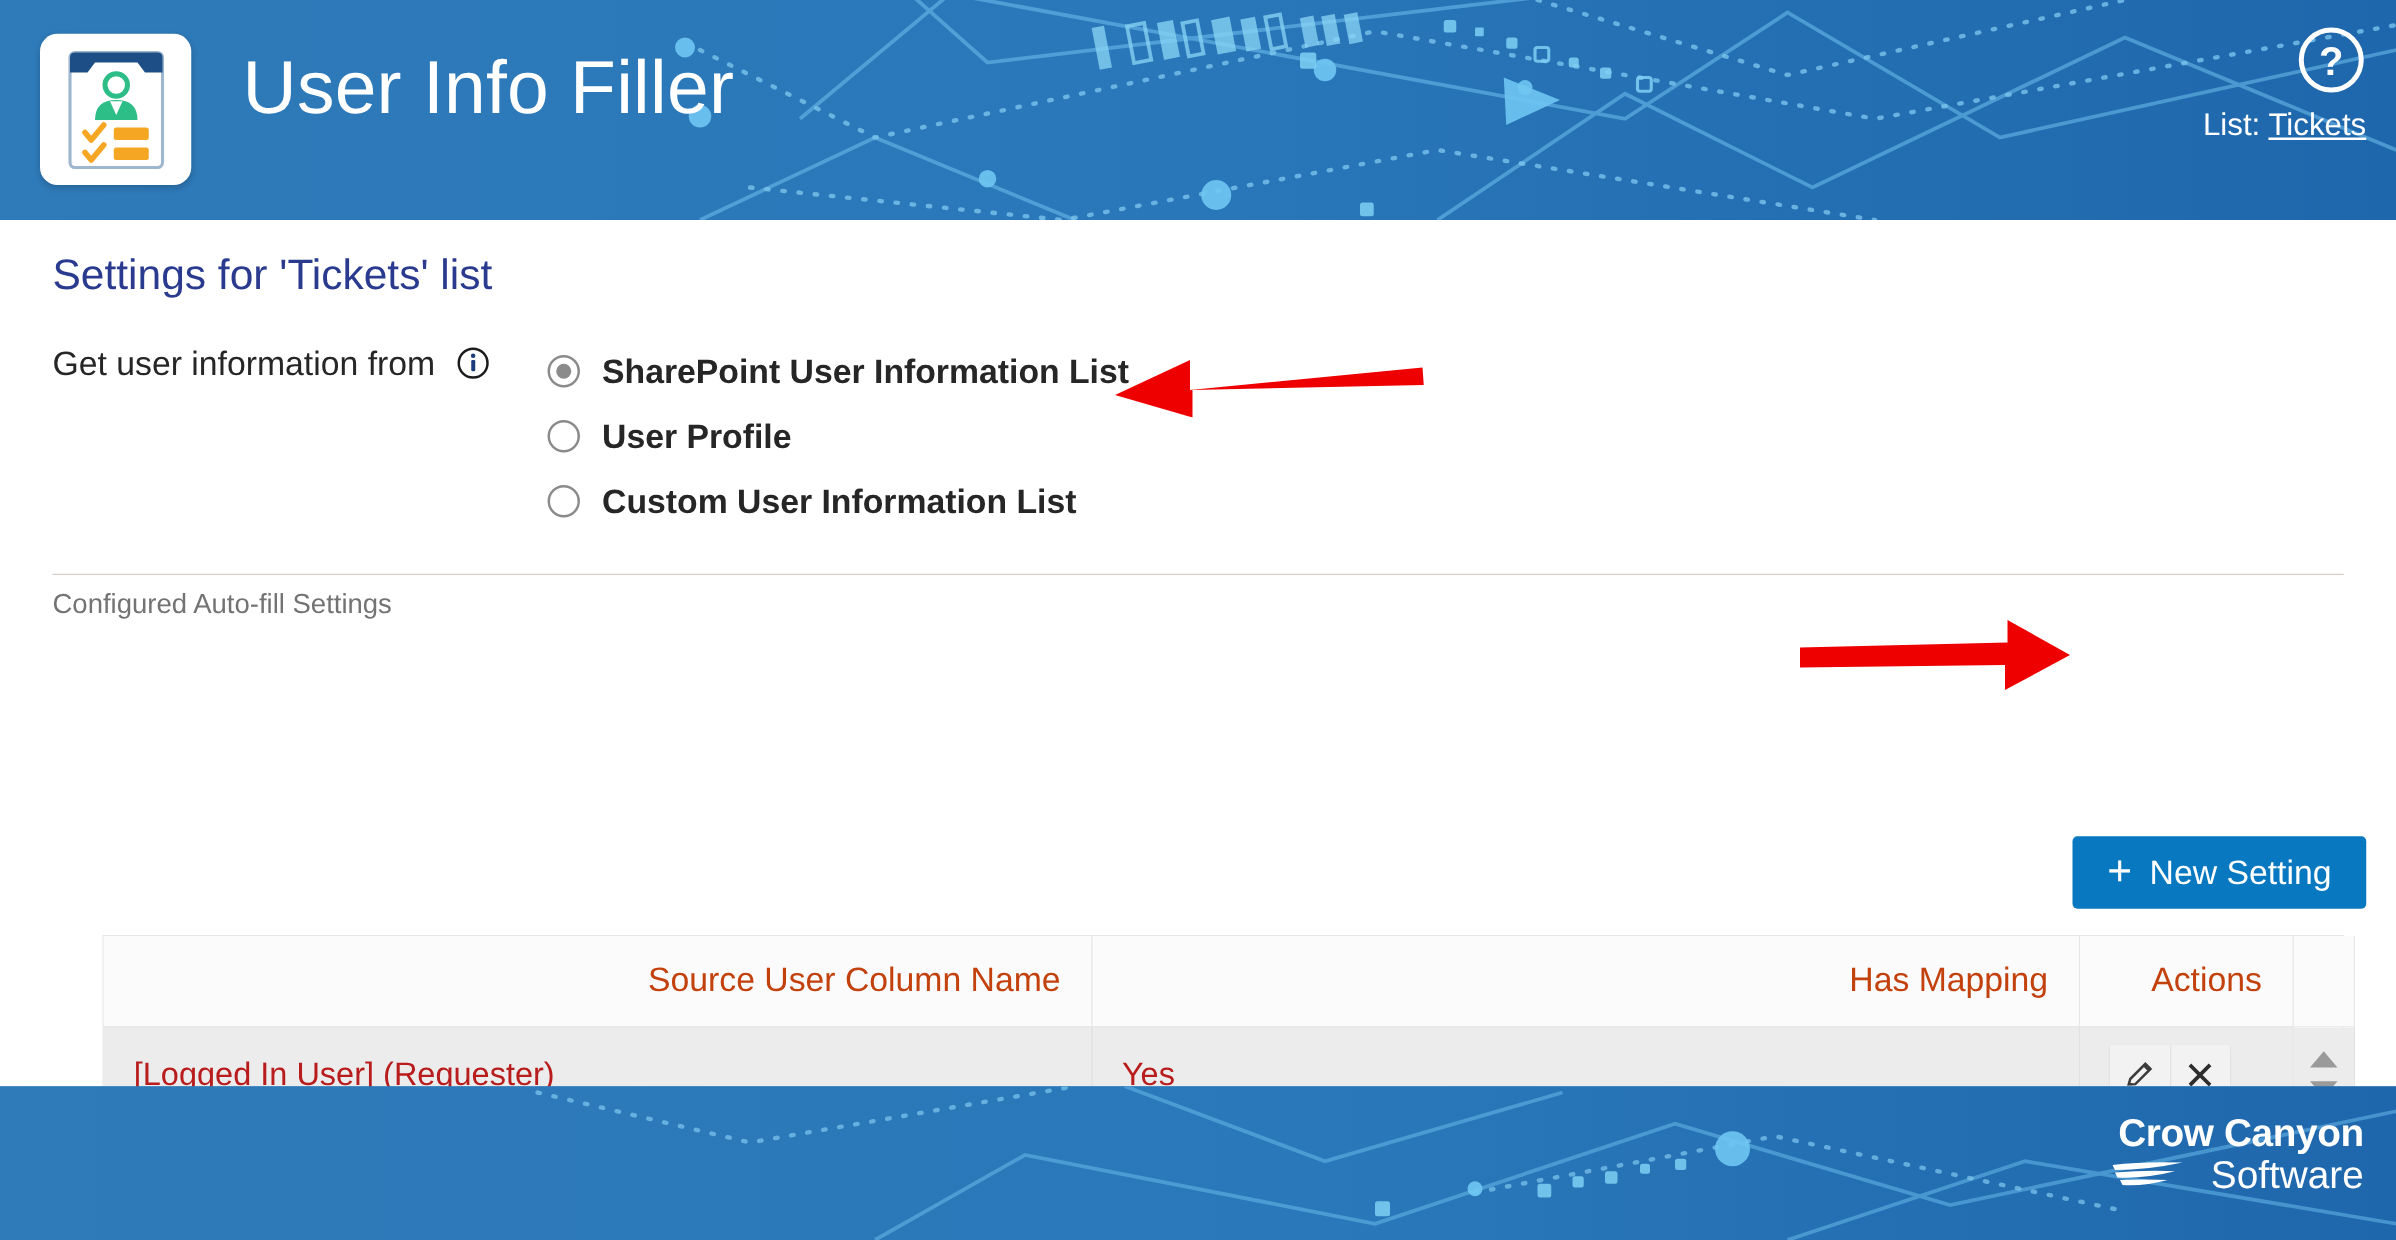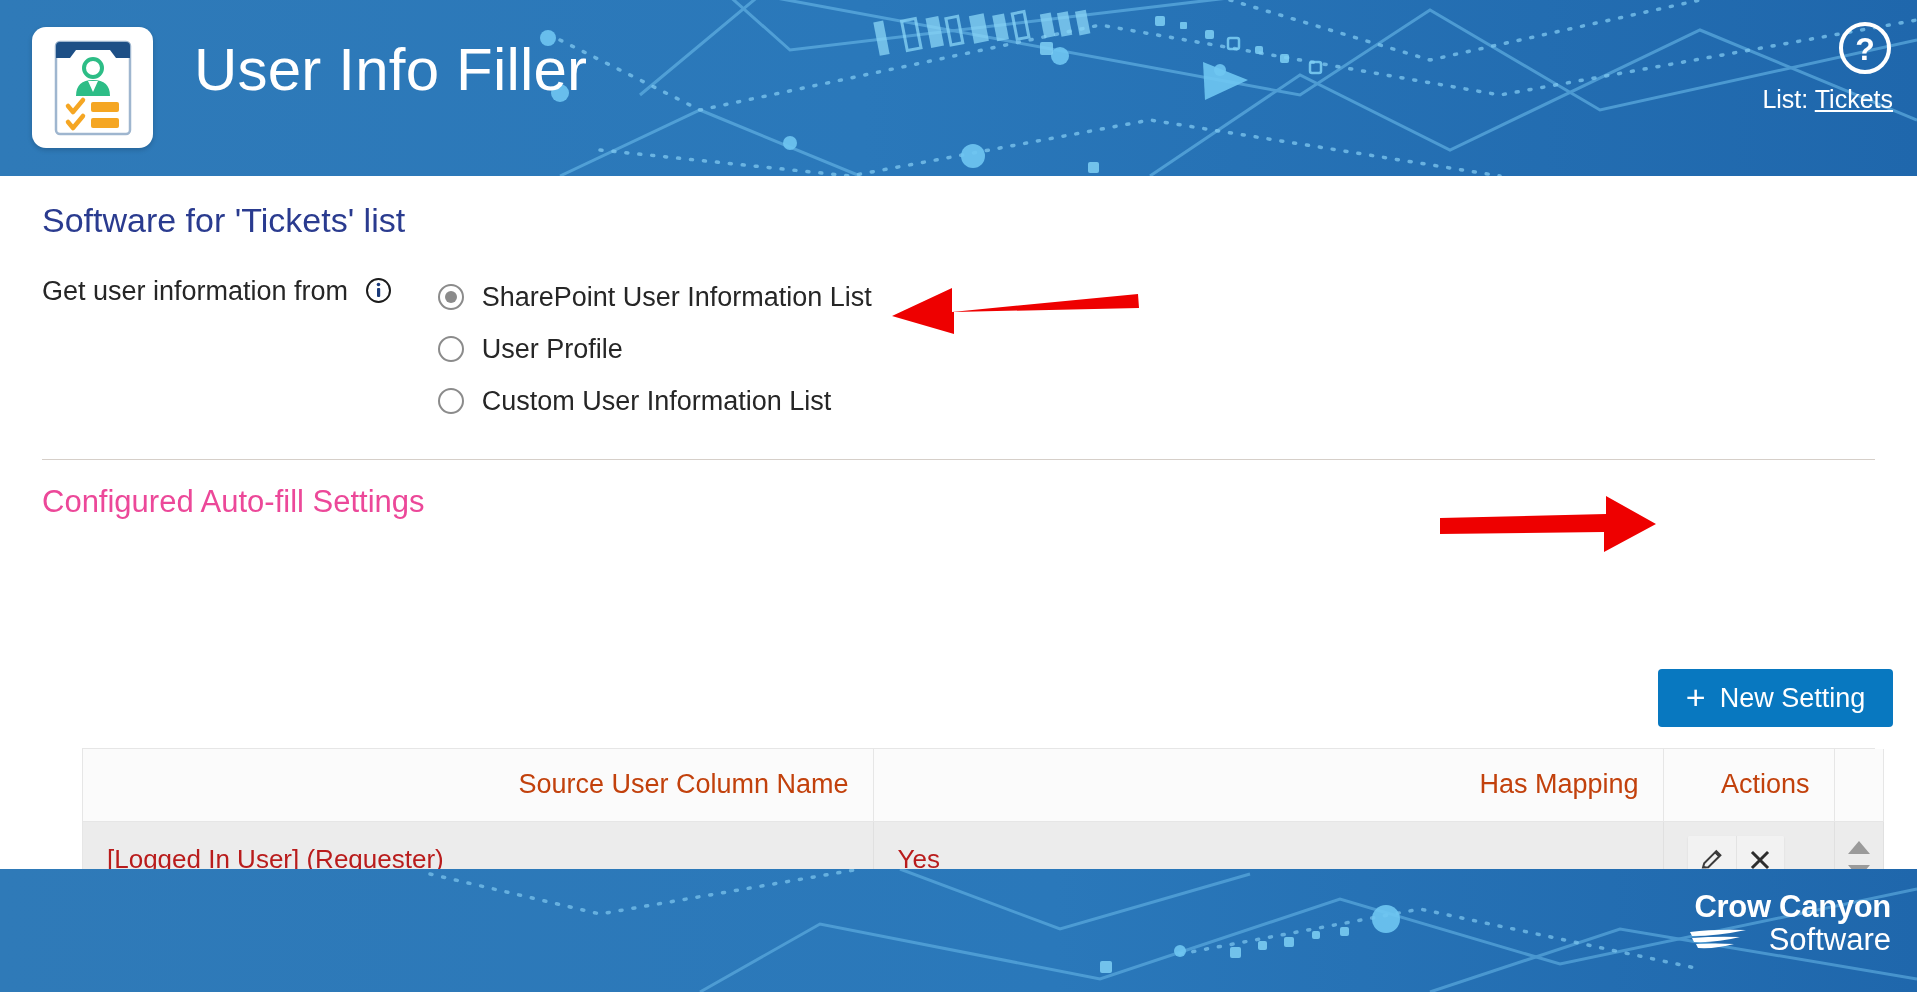--- a/index.html
+++ b/index.html
@@ -102,20 +102,21 @@
   }
   .info-icon {
     display: inline-block;
     vertical-align: -4px;
     margin-left: 9px;
     line-height: 0;
   }
   .radio-options {
     margin-left: 46px;
     padding-top: 2px;
+    font-weight: bold;
   }
   .radio-row {
     display: flex;
     align-items: center;
     height: 52px;
     cursor: pointer;
   }
   .radio-mark {
     width: 26px; height: 26px;
     border-radius: 50%;
@@ -142,23 +143,23 @@
   .divider {
     position: absolute;
     left: 42px; top: 283px;
     width: 1833px;
     height: 1px;
     background: #d6cfc9;
   }
 
   .section-title {
     position: absolute;
-    left: 42px; top: 308px;
-    color: #ec4899;
-    font-size: 31px;
+    left: 42px; top: 294px;
+    color: #737373;
+    font-size: 22px;
     white-space: nowrap;
   }
 
   .btn {
     border: none;
     border-radius: 4px;
     cursor: pointer;
     font-family: "Liberation Sans", sans-serif;
     display: inline-flex;
     align-items: center;
@@ -446,21 +447,21 @@
       </span>
       <div class="list-label">
         <span>List:</span>
         <span class="list-link">Tickets</span>
       </div>
     </div>
   </div>
 
   <div class="content">
 
-    <div class="page-title">Software for 'Tickets' list</div>
+    <div class="page-title">Settings for 'Tickets' list</div>
 
     <div class="radio-section">
       <div class="radio-prompt">
         <span>Get user information from</span>
         <span class="info-icon">
           <svg width="27" height="27" viewBox="0 0 27 27">
             <circle cx="13.5" cy="13.5" r="11.5" fill="#ffffff" stroke="#1c1c1c" stroke-width="2"></circle>
             <circle cx="13.5" cy="7.5" r="1.8" fill="#1a3a7a"></circle>
             <rect x="12" y="11" width="3.2" height="9" rx="1" fill="#1a3a7a"></rect>
           </svg>

